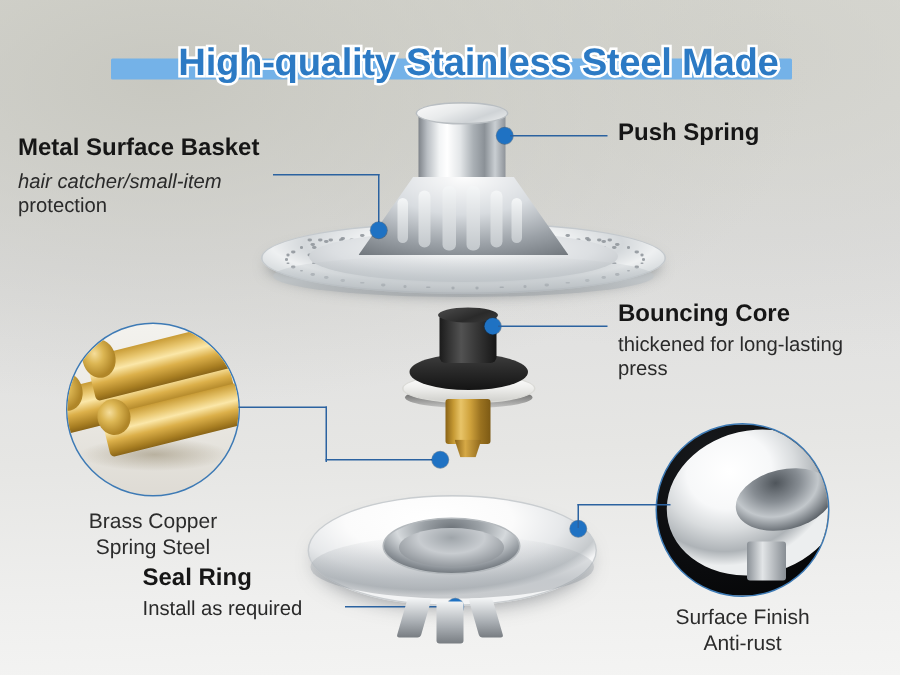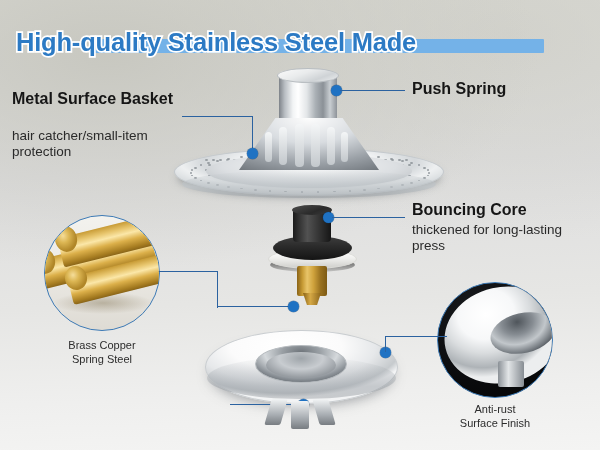--- a/index.html
+++ b/index.html
@@ -10,22 +10,22 @@
   }
   #stage{
     position:relative;width:600px;height:450px;overflow:hidden;
     background:
       radial-gradient(120% 80% at 18% 12%, rgba(196,196,188,.85) 0%, rgba(196,196,188,0) 60%),
       radial-gradient(90% 70% at 85% 8%, rgba(205,205,198,.7) 0%, rgba(205,205,198,0) 65%),
       linear-gradient(178deg, #dcdcd6 0%, #dedede 38%, #e6e6e4 66%, #efefee 86%, #f4f4f3 100%);
   }
   
   #title-wrap{
-    position:absolute;left:16px;top:22px;width:519px;height:40px;
-    display:flex;align-items:center;justify-content:flex-start;
+    position:absolute;left:0;top:22px;width:519px;height:40px;
+    display:flex;align-items:center;justify-content:flex-end;
   }
   #title-bar{
     position:absolute;left:74px;top:17px;width:454px;height:14px;
     background:#74b2e8;border-radius:1px;
   }
   #title-text{
     position:relative;z-index:2;
     font-size:25.5px;font-weight:bold;letter-spacing:-.2px;
     color:#2c7ac4;
     -webkit-text-stroke:3.4px #ffffff;
@@ -33,21 +33,21 @@
     white-space:nowrap;
   }
   
   .lbl-title{
     font-size:16px;font-weight:bold;color:#161616;white-space:nowrap;line-height:1.15;
   }
   .lbl-sub{
     font-size:13.5px;font-weight:normal;color:#2a2a2a;line-height:1.18;
   }
   .lbl-cap{
-    font-size:11px;color:#2c2c2c;line-height:1.24;text-align:center;
+    font-size:14px;color:#2c2c2c;line-height:1.24;text-align:center;
   }
   .abs{position:absolute;}
   
   .conn-line{position:absolute;background:#2b62a0;}
   .conn-h{height:1.4px;}
   .conn-v{width:1.4px;}
   .dot{
     position:absolute;width:11px;height:11px;border-radius:50%;
     background:#1f72c3;box-shadow:0 0 0 .5px rgba(10,60,110,.5);
   }
@@ -354,27 +354,27 @@
     <div>Brass Copper</div>
     <div>Spring Steel</div>
   </div>
 
   <div id="rust-circle">
     <div id="rust-ring"></div>
     <div id="rust-hole"></div>
     <div id="rust-stem"></div>
   </div>
   <div class="abs lbl-cap" style="left:431px;top:403px;width:128px;">
+    <div>Surface Finish</div>
     <div>Anti-rust</div>
-    <div>Surface Finish</div>
   </div>
 
   <div class="abs" style="left:12px;top:90px;width:200px;">
     <div class="lbl-title">Metal Surface Basket</div>
-    <div class="lbl-sub" style="margin-top:20px;">hair catcher/small-item</div>
+    <div class="lbl-sub" style="margin-top:5px;font-style:italic;">hair catcher/small-item</div>
     <div class="lbl-sub">protection</div>
   </div>
   <div class="conn-line conn-h" style="left:182px;top:116px;width:71px;"></div>
   <div class="conn-line conn-v" style="left:252px;top:116px;height:37px;"></div>
   <div class="dot" style="left:247px;top:148px;"></div>
 
   <div class="dot" style="left:331px;top:85px;"></div>
   <div class="conn-line conn-h" style="left:340px;top:90px;width:65px;"></div>
   <div class="abs" style="left:412px;top:80px;width:180px;">
     <div class="lbl-title">Push Spring</div>
@@ -386,20 +386,24 @@
     <div class="lbl-title">Bouncing Core</div>
     <div class="lbl-sub" style="margin-top:3px;">thickened for long-lasting</div>
     <div class="lbl-sub">press</div>
   </div>
 
   <div class="conn-line conn-h" style="left:152px;top:271px;width:66px;"></div>
   <div class="conn-line conn-v" style="left:217px;top:271px;height:37px;"></div>
   <div class="conn-line conn-h" style="left:217px;top:306px;width:76px;"></div>
   <div class="dot" style="left:288px;top:301px;"></div>
 
+  <div class="abs" style="left:95px;top:377px;width:200px;">
+    <div class="lbl-title">Seal Ring</div>
+    <div class="lbl-sub" style="margin-top:3px;">Install as required</div>
+  </div>
   <div class="conn-line conn-h" style="left:230px;top:404px;width:73px;"></div>
   <div class="dot" style="left:298px;top:399px;"></div>
 
   <div class="dot" style="left:380px;top:347px;"></div>
   <div class="conn-line conn-v" style="left:385px;top:336px;height:16px;"></div>
   <div class="conn-line conn-h" style="left:385px;top:336px;width:62px;"></div>
 
 <div class="clip" style="left: 268px; top: 399px; width: 16px; height: 26px; transform: skewX(-16deg);"></div>
     <div class="clip" style="left: 291px; top: 401px; width: 18px; height: 28px; transform: skewX(0deg);"></div>
     <div class="clip" style="left: 316px; top: 399px; width: 16px; height: 26px; transform: skewX(16deg);"></div>

